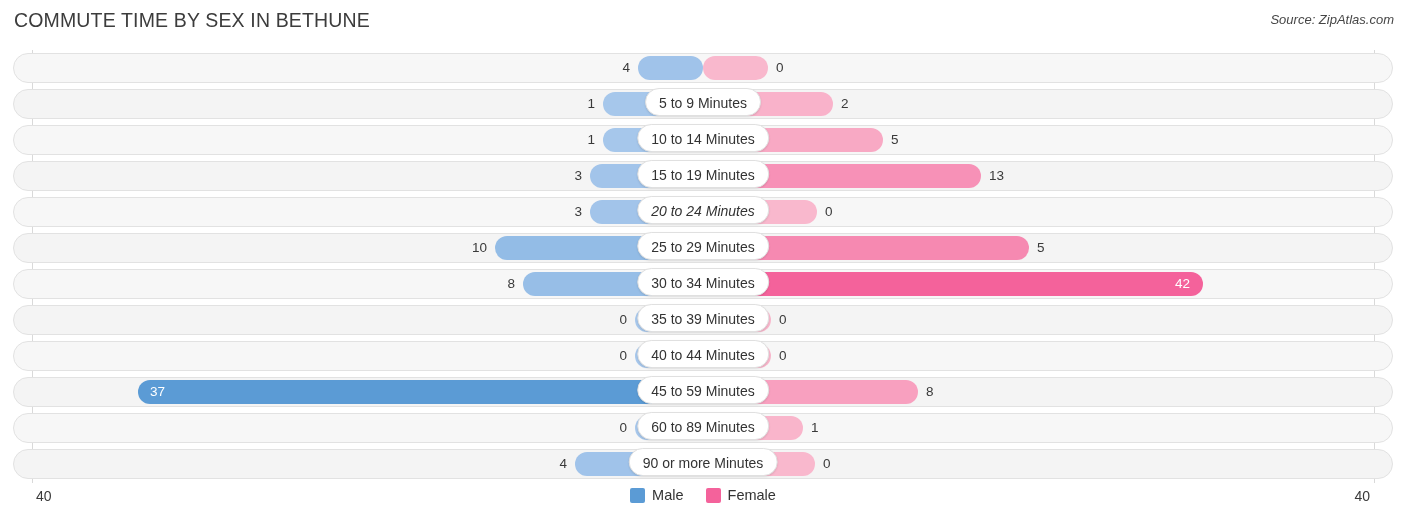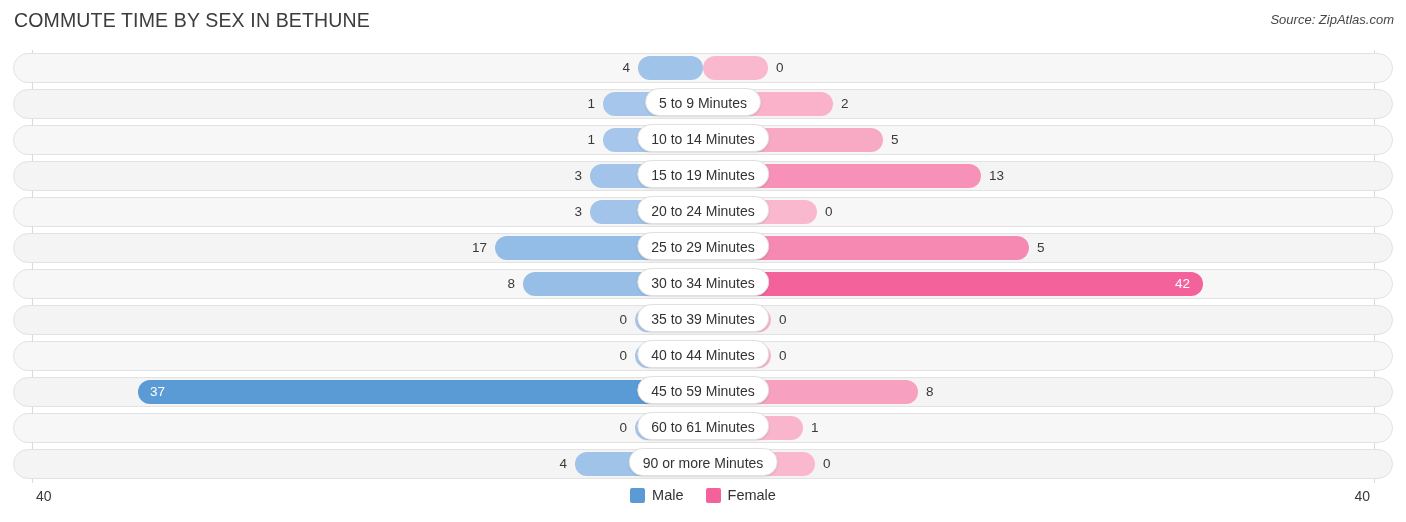--- a/index.html
+++ b/index.html
@@ -241,28 +241,28 @@
             <div class="center-pill" style="left: 703px;">15 to 19 Minutes</div>
           </div>
         </div>
         <div class="row">
           <div class="track"></div>
           <div class="barwrap">
             <div class="bar male" style="left: 590px; width: 113px; background: rgb(162, 196, 234);"></div>
             <div class="bar-value" style="left: 562px; width: 20px; text-align: right;">3</div>
             <div class="bar female" style="left: 703px; width: 114px; background: rgb(249, 184, 205);"></div>
             <div class="bar-value" style="left: 825px;">0</div>
-            <div class="center-pill" style="left: 703px;">20 to 24 Minutes</div>
+            <div class="center-pill" style="left: 703px; font-style: italic;">20 to 24 Minutes</div>
           </div>
         </div>
         <div class="row">
           <div class="track"></div>
           <div class="barwrap">
             <div class="bar male" style="left: 495px; width: 208px; background: rgb(147, 188, 230);"></div>
-            <div class="bar-value" style="left: 467px; width: 20px; text-align: right;">17</div>
+            <div class="bar-value" style="left: 467px; width: 20px; text-align: right;">10</div>
             <div class="bar female" style="left: 703px; width: 326px; background: rgb(246, 137, 177);"></div>
             <div class="bar-value" style="left: 1037px;">5</div>
             <div class="center-pill" style="left: 703px;">25 to 29 Minutes</div>
           </div>
         </div>
         <div class="row">
           <div class="track"></div>
           <div class="barwrap">
             <div class="bar male" style="left: 523px; width: 180px; background: rgb(151, 190, 231);"></div>
             <div class="bar-value" style="left: 495px; width: 20px; text-align: right;">8</div>
@@ -301,21 +301,21 @@
             <div class="center-pill" style="left: 703px;">45 to 59 Minutes</div>
           </div>
         </div>
         <div class="row">
           <div class="track"></div>
           <div class="barwrap">
             <div class="bar male" style="left: 635px; width: 68px; background: rgb(168, 200, 236);"></div>
             <div class="bar-value" style="left: 607px; width: 20px; text-align: right;">0</div>
             <div class="bar female" style="left: 703px; width: 100px; background: rgb(249, 181, 203);"></div>
             <div class="bar-value" style="left: 811px;">1</div>
-            <div class="center-pill" style="left: 703px;">60 to 61 Minutes</div>
+            <div class="center-pill" style="left: 703px;">60 to 89 Minutes</div>
           </div>
         </div>
         <div class="row">
           <div class="track"></div>
           <div class="barwrap">
             <div class="bar male" style="left: 575px; width: 128px; background: rgb(160, 195, 234);"></div>
             <div class="bar-value" style="left: 547px; width: 20px; text-align: right;">4</div>
             <div class="bar female" style="left: 703px; width: 112px; background: rgb(249, 184, 205);"></div>
             <div class="bar-value" style="left: 823px;">0</div>
             <div class="center-pill" style="left: 703px;">90 or more Minutes</div>

